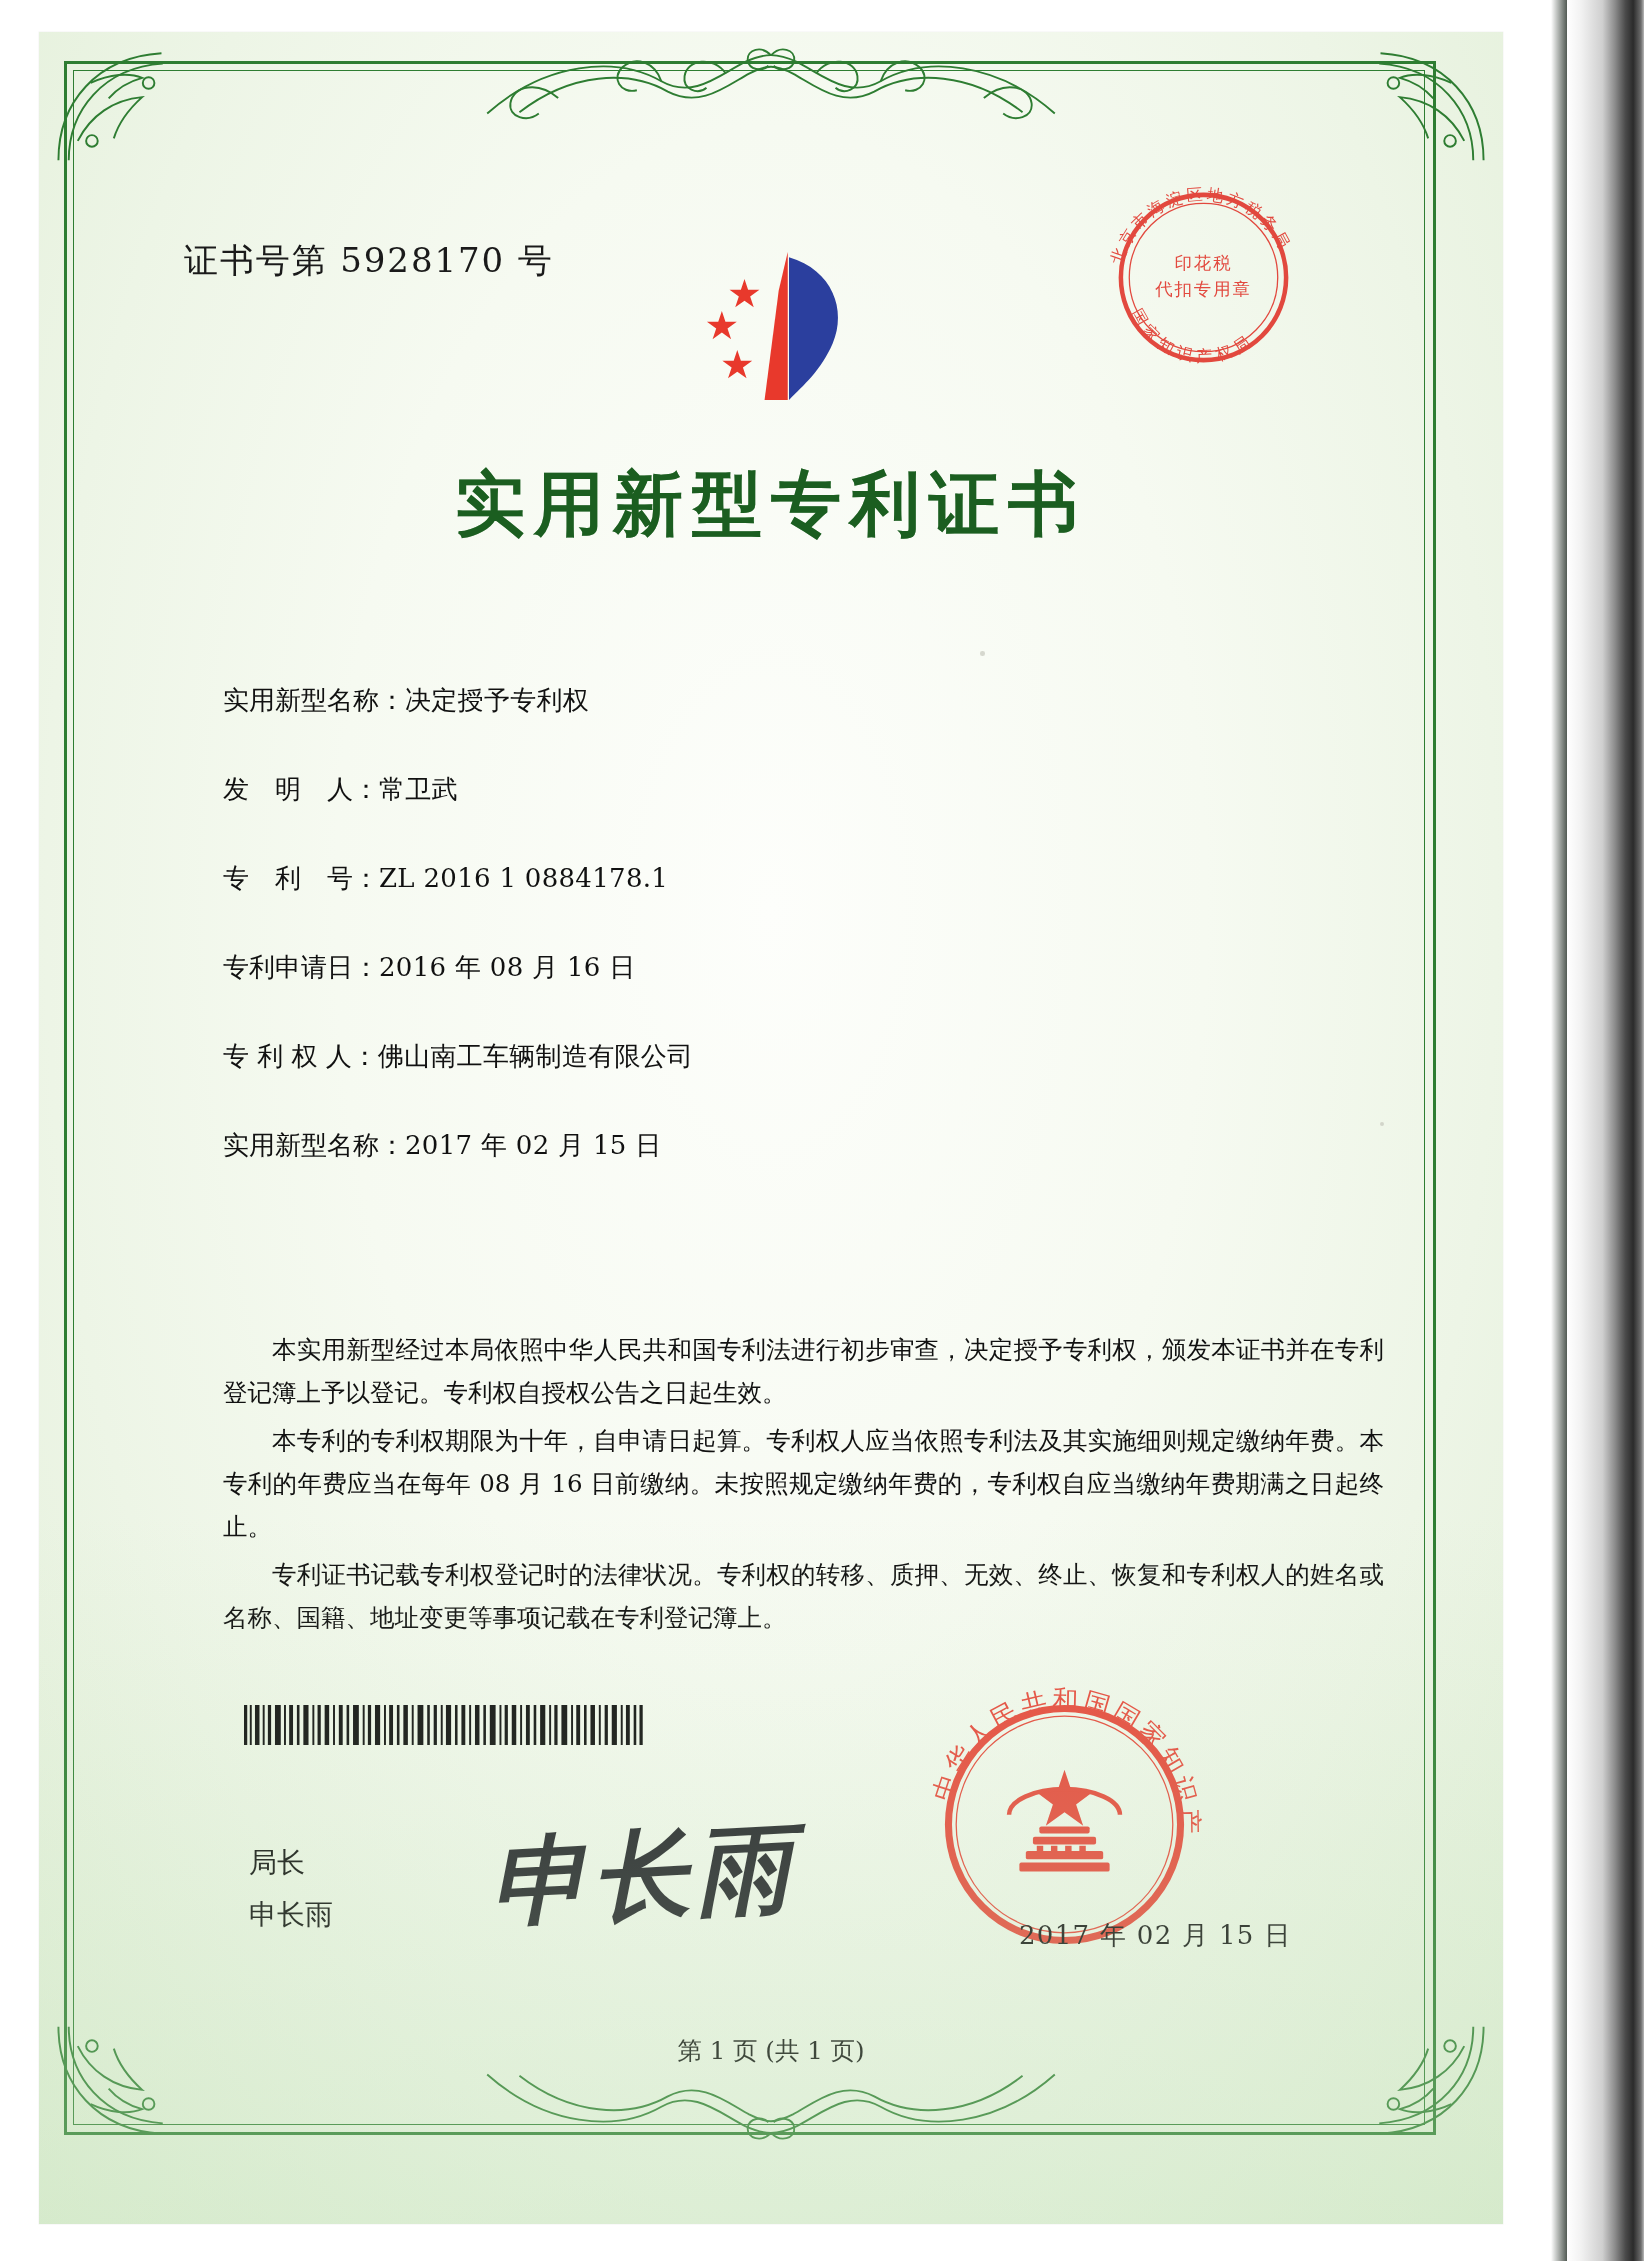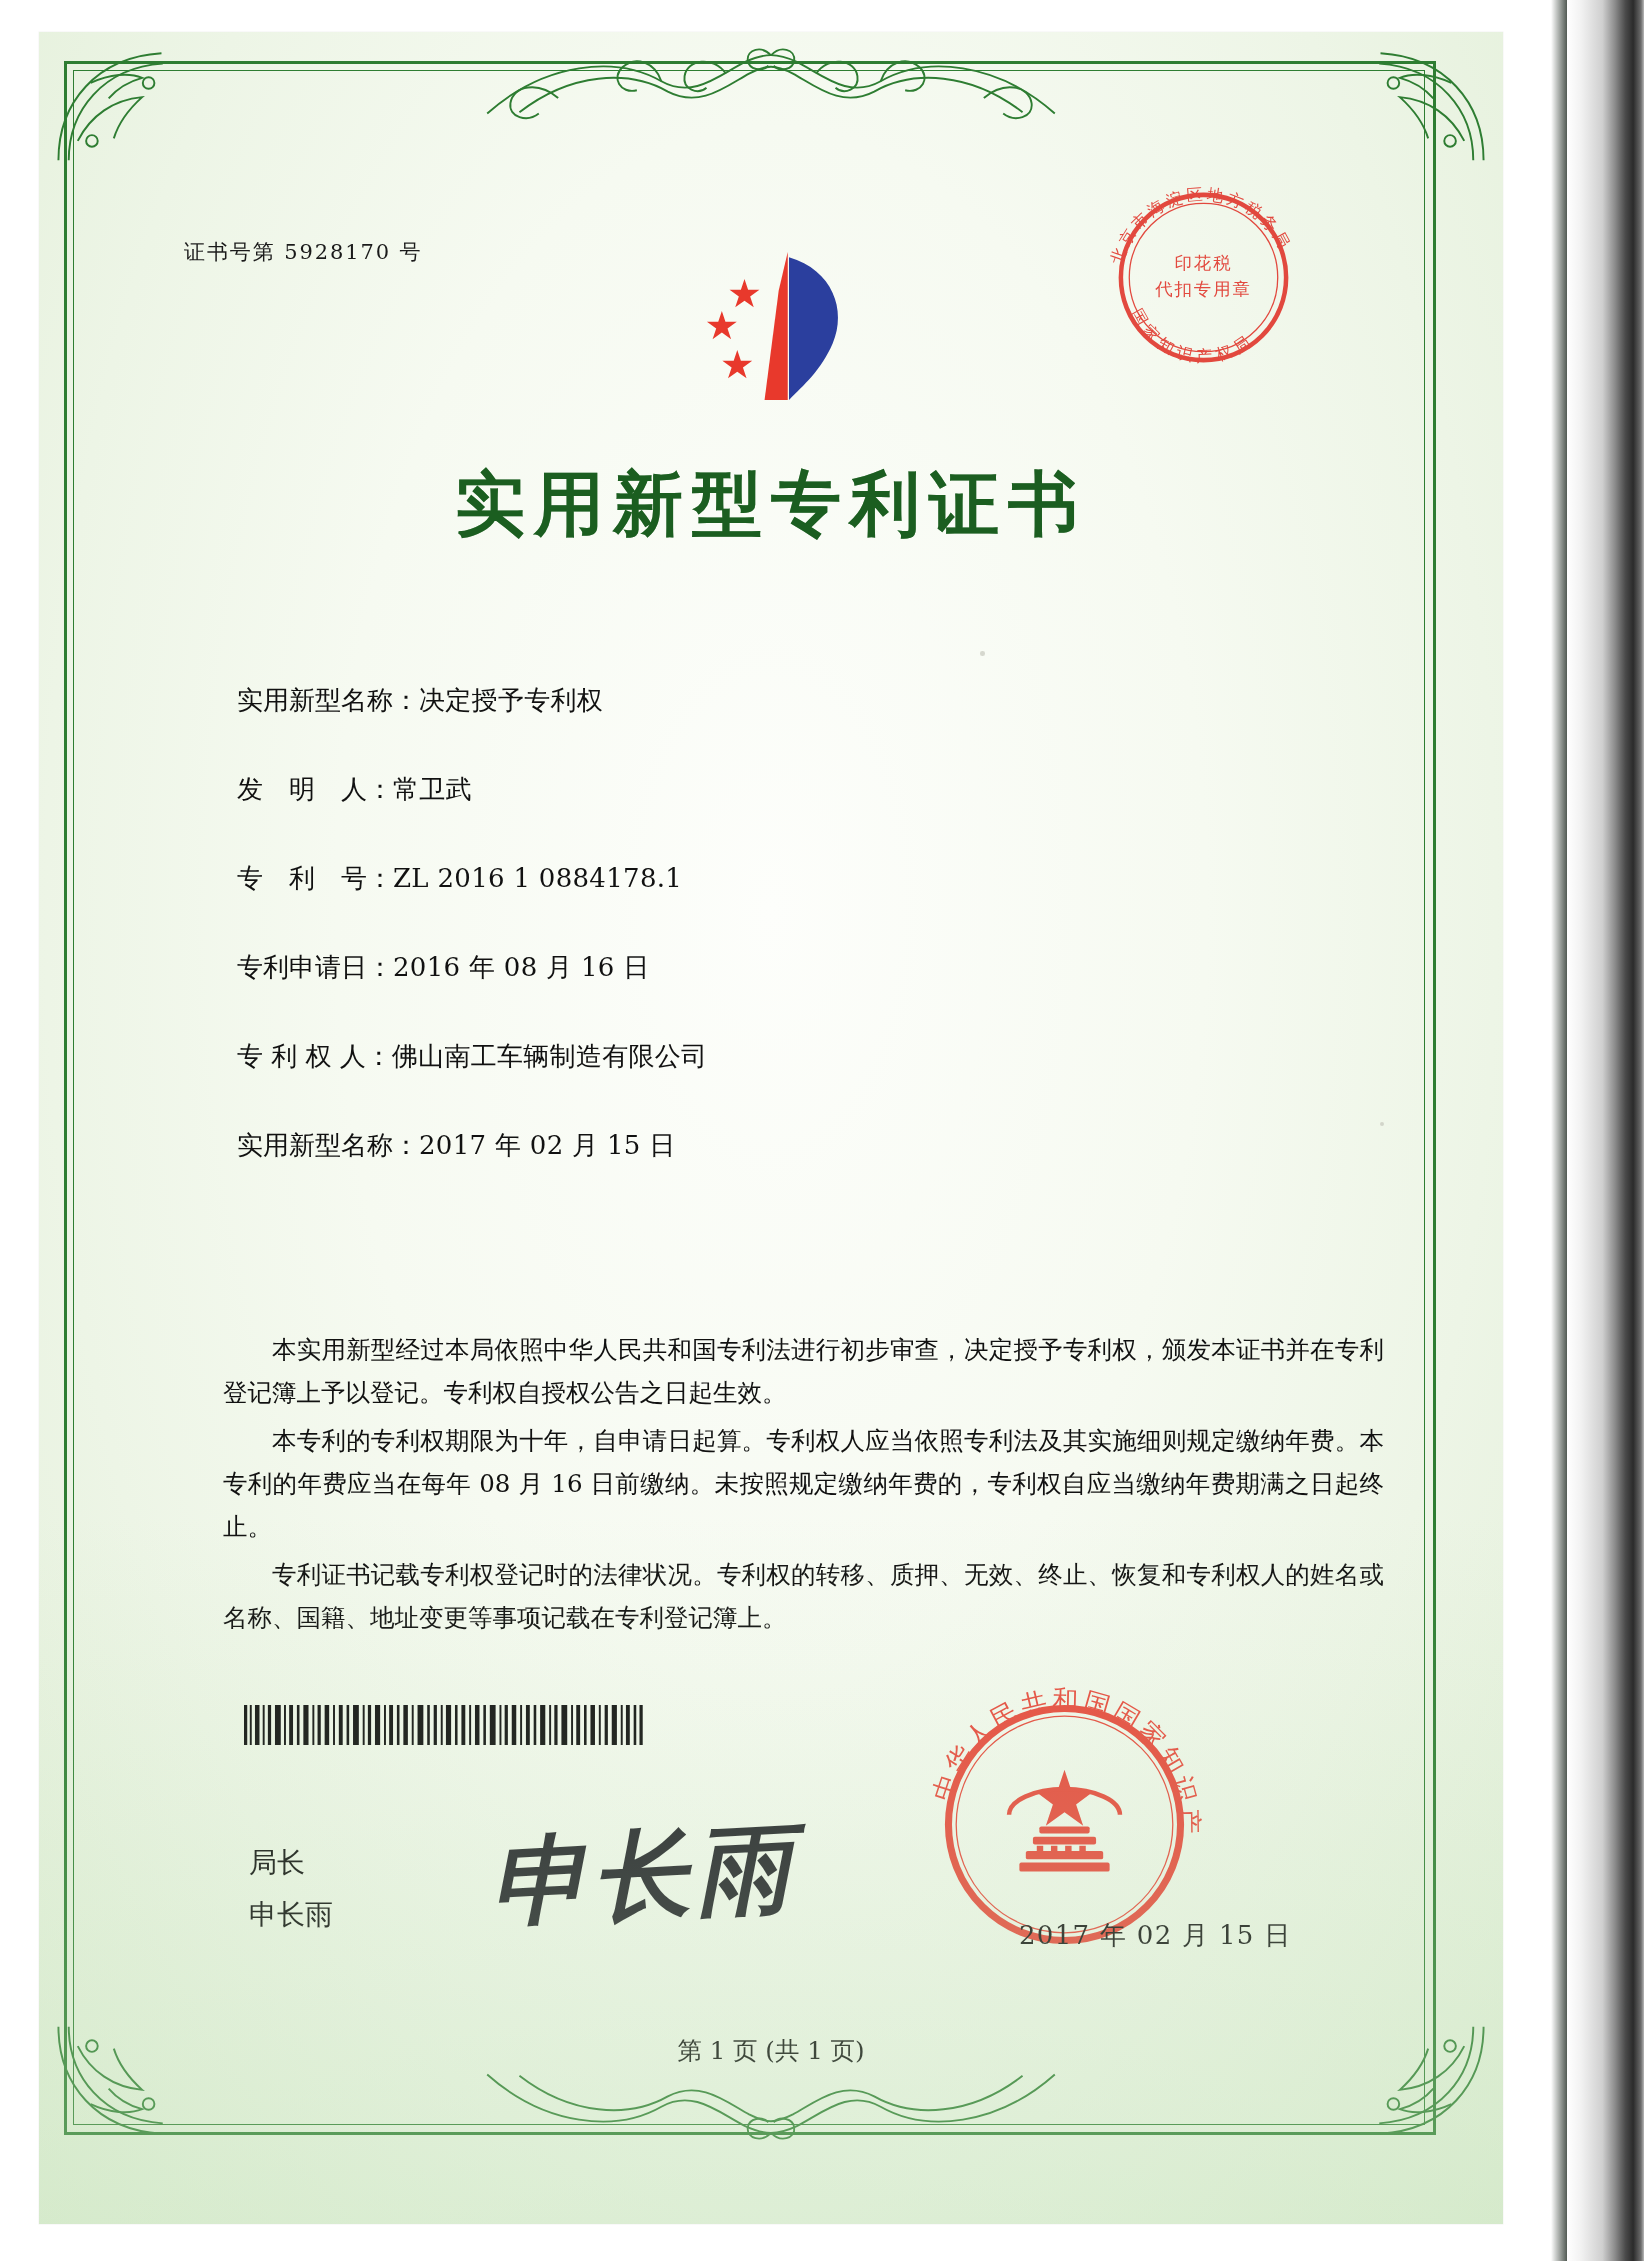--- a/index.html
+++ b/index.html
@@ -95,21 +95,21 @@
     transform: translateX(-50%) scaleY(-1);
     width: 645px; height: 97px;
     color: #2e7d32;
   }
 
   
   .cert-number {
     position: absolute;
     left: 145px;
     top: 206px;
-    font-size: 21px;
+    font-size: 34px;
     letter-spacing: 1.9px;
     color: #1a1a1a;
     font-family: "DejaVu Serif", serif;
   }
 
   .logo {
     position: absolute;
     left: 50%;
     transform: translateX(-50%);
     top: 216px;
@@ -157,21 +157,20 @@
   .field-row {
     font-size: 26px;
     color: #111;
     margin-bottom: 54px;
     white-space: nowrap;
     font-family: "DejaVu Serif", serif;
   }
   .field-label {
     display: inline;
     letter-spacing: 0px;
-    margin-left: 14px;
   }
   .field-value {
     display: inline;
     letter-spacing: 0.3px;
   }
 
   
   .body-text {
     position: absolute;
     left: 184px;

